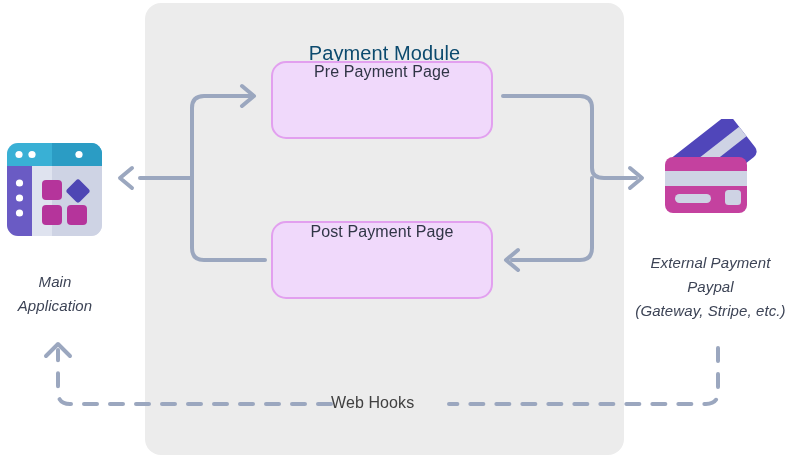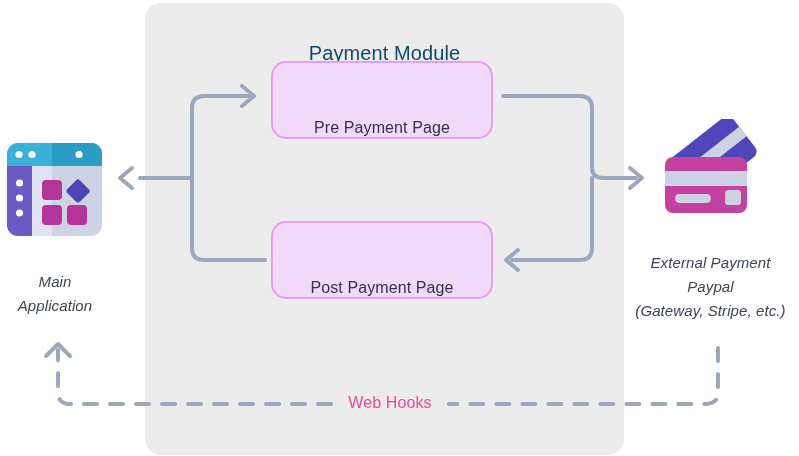--- a/index.html
+++ b/index.html
@@ -44,21 +44,21 @@
   
   .page-box {
     position: absolute;
     width: 222px;
     height: 78px;
     background: #f0d9fb;
     border: 2.5px solid #e2a0ef;
     border-radius: 15px;
     box-sizing: border-box;
     display: flex;
-    align-items: flex-end;
+    align-items: flex-start;
     justify-content: center;
     font-size: 16px;
     color: #303546;
     letter-spacing: 0.1px;
   }
   .page-box.pre  { left: 271px; top: 61px; }
   .page-box.post { left: 271px; top: 221px; }
 
   
   .connectors {
@@ -96,23 +96,23 @@
   }
   .caption.left  { left: 0px;   top: 270px; width: 110px; }
   .caption.right { left: 622px; top: 251px; width: 177px; }
 
   
   .webhook-label {
     position: absolute;
     left: 331px;
     top: 394px;
     width: 118px;
-    text-align: center;
+    text-align: left;
     font-size: 16px;
-    color: #ec4899;
+    color: #404040;
     background: transparent;
     letter-spacing: 0.1px;
   }
 </style>
 </head>
 <body>
 
 <div id="diagram-root">
 
   <div class="module-panel"></div>

